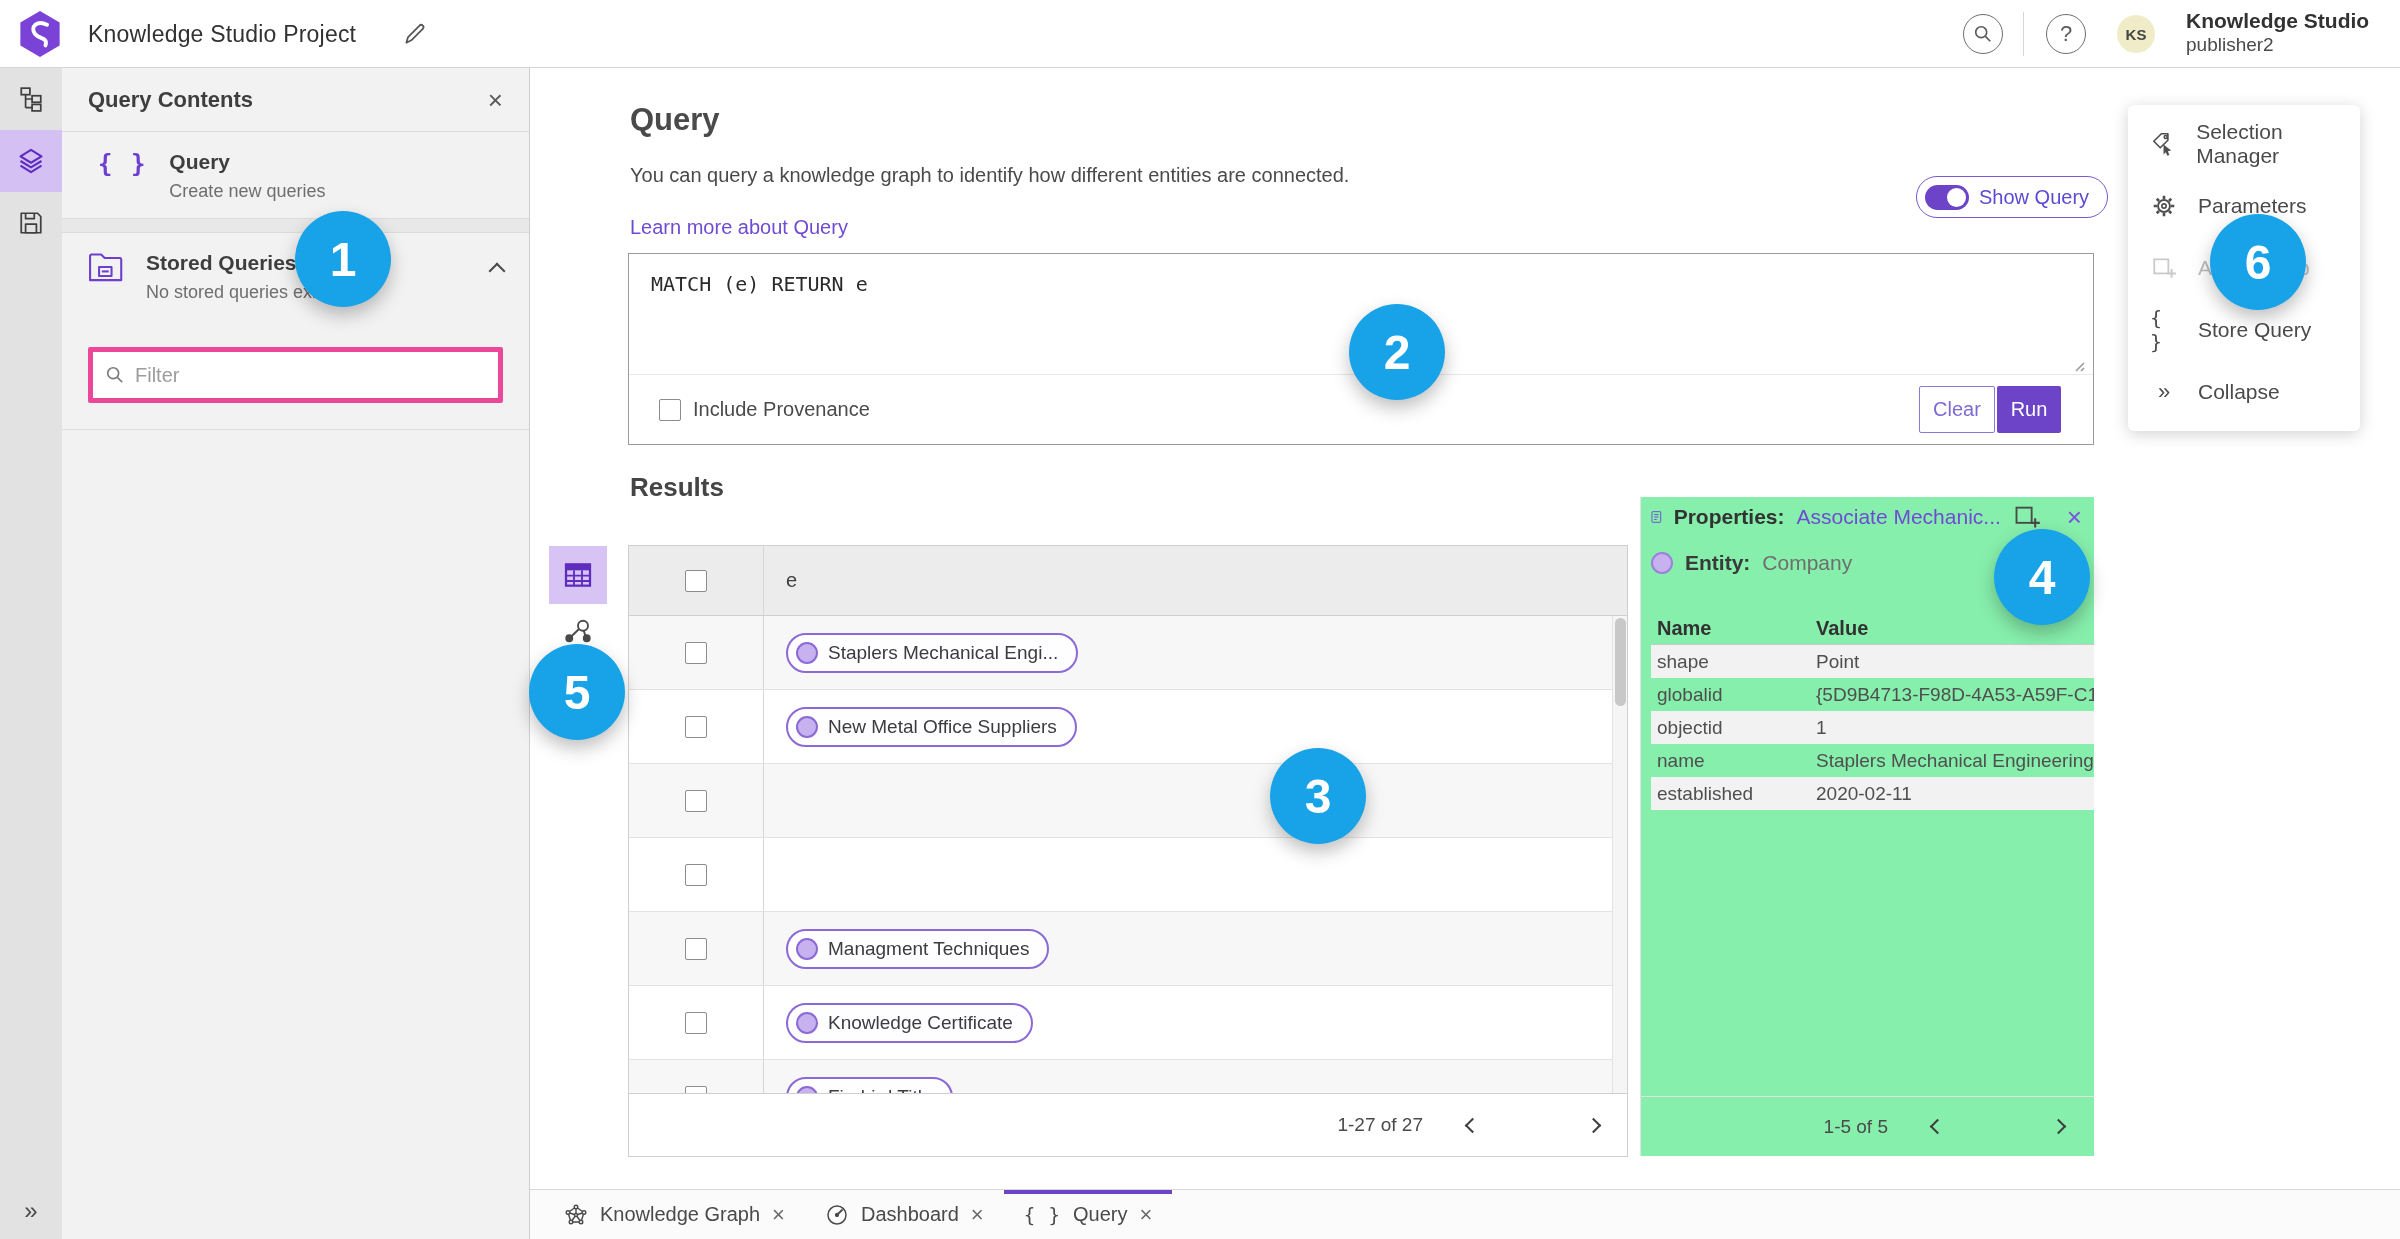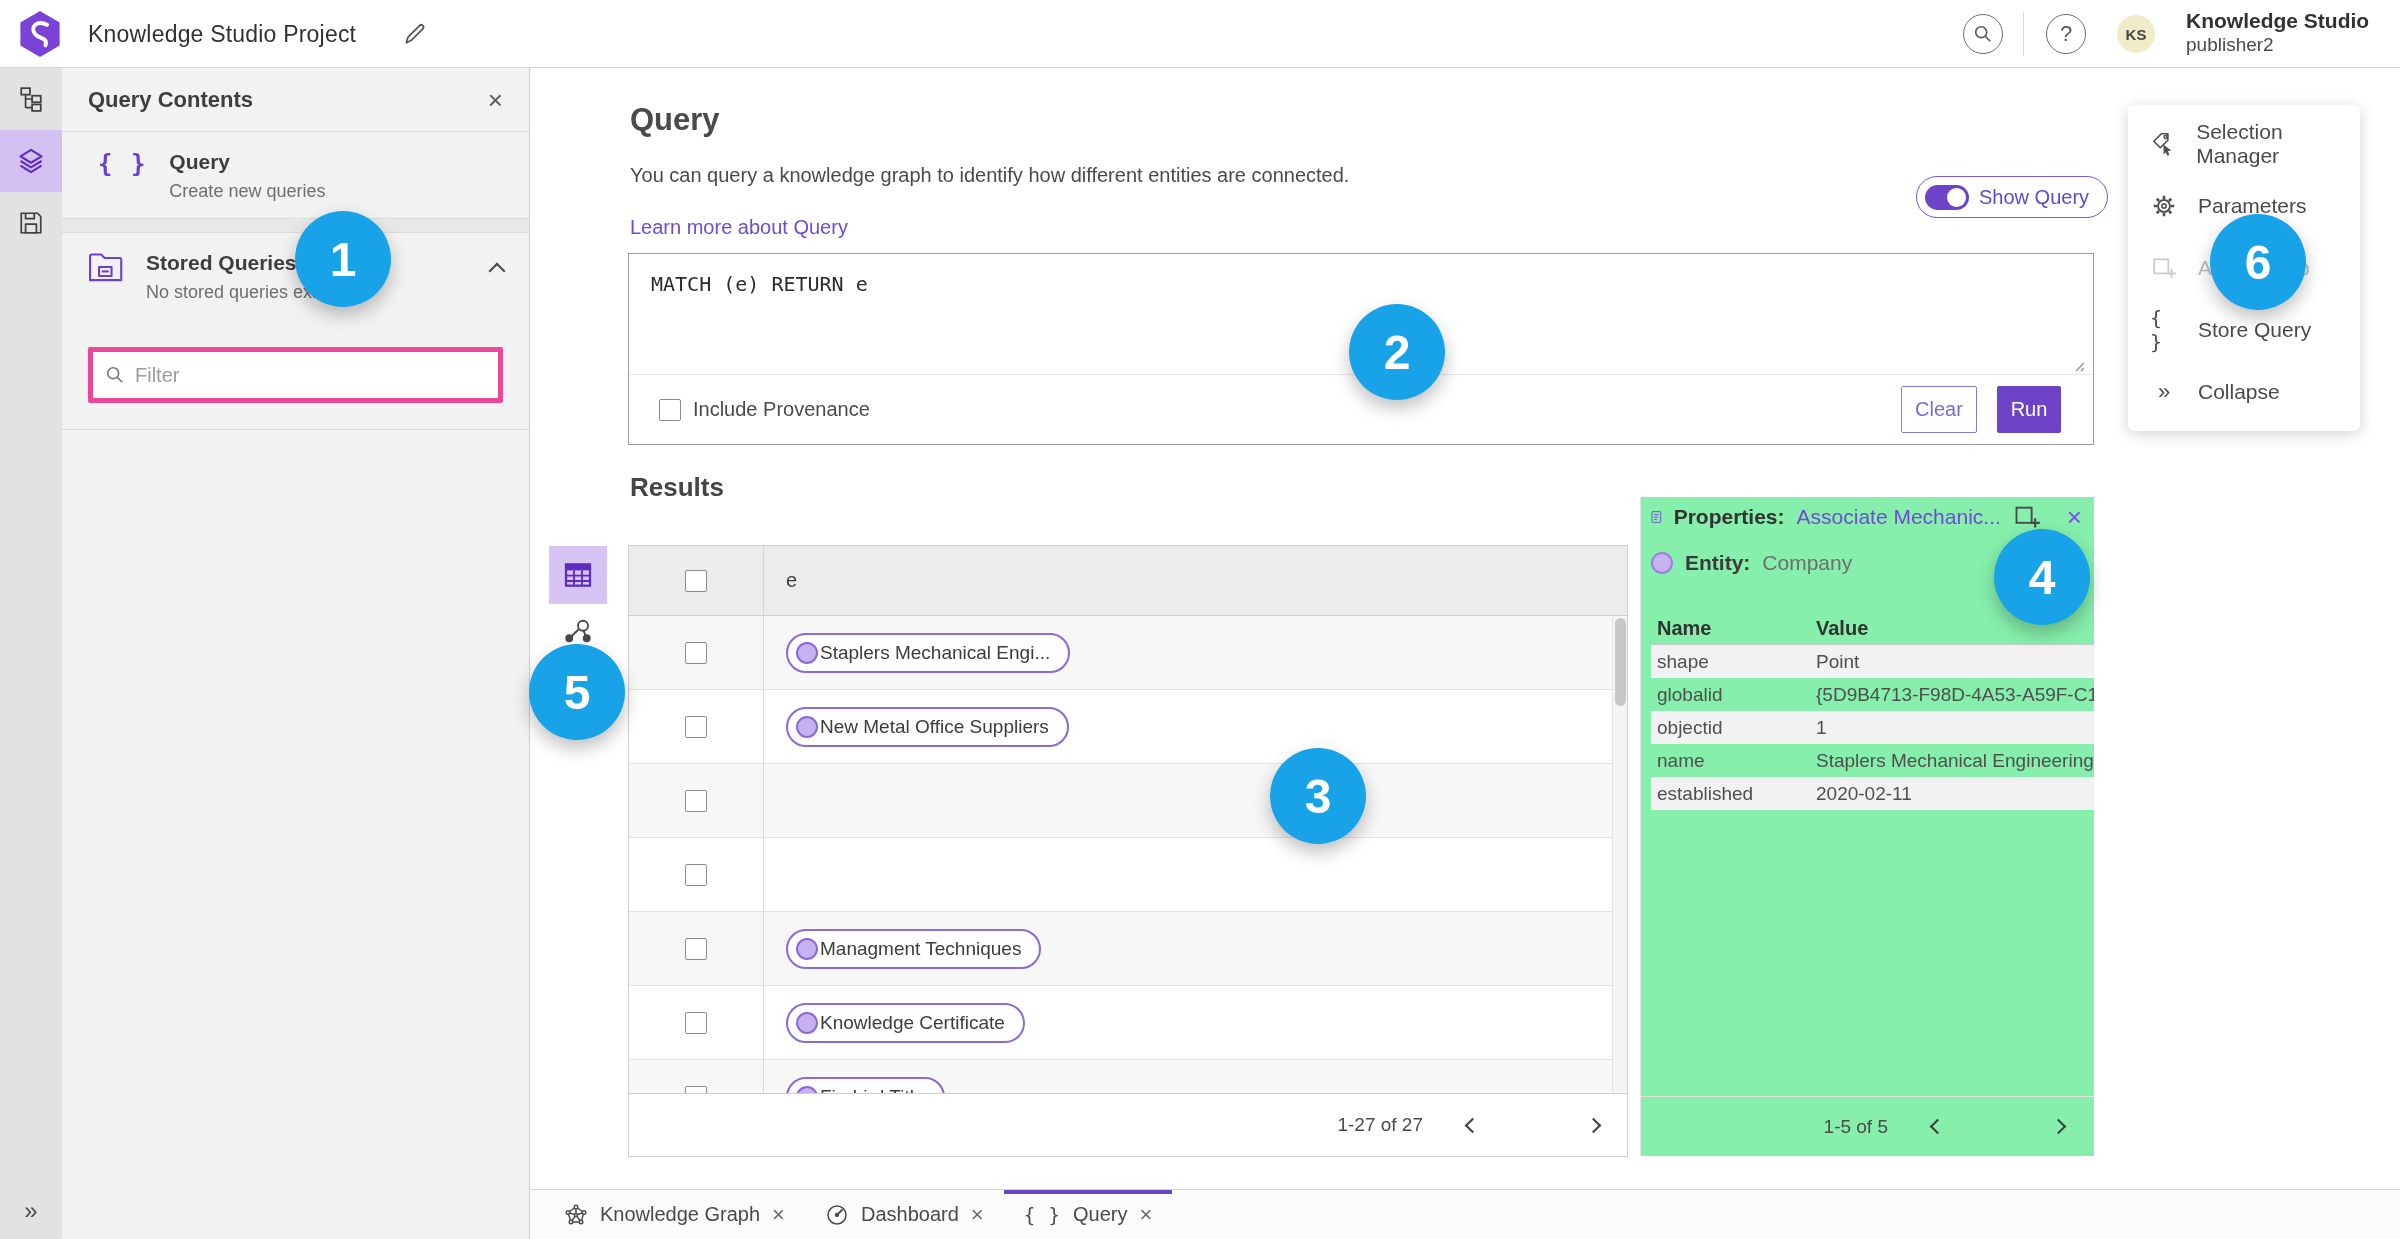--- a/index.html
+++ b/index.html
@@ -74,21 +74,21 @@
   #editor-box { left:628px; top:253px; width:1466px; height:192px; border:1px solid #9b9b9b;
     background:#fff; }
   #editor-code { position:absolute; left:22px; top:18px; font-family:"DejaVu Sans Mono", monospace;
     font-size:20px; color:#2b2b2b; white-space:pre; }
   #editor-grip { position:absolute; right:8px; top:102px; }
   #editor-bottom { position:absolute; left:0; right:0; bottom:0; height:70px;
     border-top:1px solid #e8e8e8; display:flex; align-items:center; padding:0 32px 0 30px; }
   input[type=checkbox] { appearance:none; -webkit-appearance:none; width:22px; height:22px;
     border:1.5px solid #8c8c8c; border-radius:2px; background:#fff; }
   #prov-label { font-size:20px; color:#4a4a4a; margin-left:12px; }
-  #editor-actions { margin-left:auto; display:flex; gap:20px; }
+  #editor-actions { margin-left:auto; display:flex; gap:2px; }
   #clear-btn { width:76px; height:47px; background:#fff; border:1.5px solid #8a7ad8;
     border-radius:2px; color:#7b6cd4; font-size:20px; font-family:inherit; }
   #run-btn { width:64px; height:47px; background:#6d44c8; border:none; border-radius:2px;
     color:#fff; font-size:20px; font-family:inherit; }
 
   
   #r-heading { left:630px; top:472px; font-size:26px; font-weight:700; color:#454545; }
   #view-table-btn { left:549px; top:546px; width:58px; height:58px; background:#d8c4f4;
     display:flex; align-items:center; justify-content:center; }
   #view-link-btn { left:560px; top:614px; width:36px; height:36px; display:flex;
@@ -96,21 +96,21 @@
 
   #rtable { left:628px; top:545px; width:1000px; border:1px solid #cfcfcf; background:#fff; }
   #rt-head { height:70px; background:#ececec; border-bottom:1px solid #cfcfcf; display:flex; }
   .cell-check { width:135px; display:flex; align-items:center; justify-content:center;
     border-right:1px solid #d6d6d6; flex:none; }
   .cell-e { flex:1; display:flex; align-items:center; padding-left:22px; font-size:20px; color:#3f3f3f; }
   #rt-body { height:477px; overflow:hidden; position:relative; }
   .trow { height:74px; display:flex; border-bottom:1px solid #e2e2e2; }
   .trow:nth-child(odd) { background:#f7f7f7; }
   .trow:nth-child(even) { background:#fff; }
-  .chip { display:inline-flex; align-items:center; gap:2px; height:40px; padding:0 18px 0 8px;
+  .chip { display:inline-flex; align-items:center; gap:10px; height:40px; padding:0 18px 0 8px;
     border:2px solid #8b69d6; border-radius:21px; background:#fefdff; }
   .chip-dot { width:22px; height:22px; border-radius:50%; background:#c7b1ef;
     border:2px solid #8b69d6; flex:none; }
   .chip-label { font-size:19px; color:#3c3c3c; white-space:nowrap; }
   #rt-scroll { position:absolute; right:0; top:0; bottom:0; width:15px; background:#f5f5f5;
     border-left:1px solid #e3e3e3; }
   #rt-thumb { position:absolute; top:2px; left:2px; width:11px; height:88px; background:#c8c8c8;
     border-radius:6px; }
   #rt-foot { height:63px; border-top:1px solid #cfcfcf; display:flex; align-items:center;
     justify-content:flex-end; padding-right:28px; gap:44px; }

